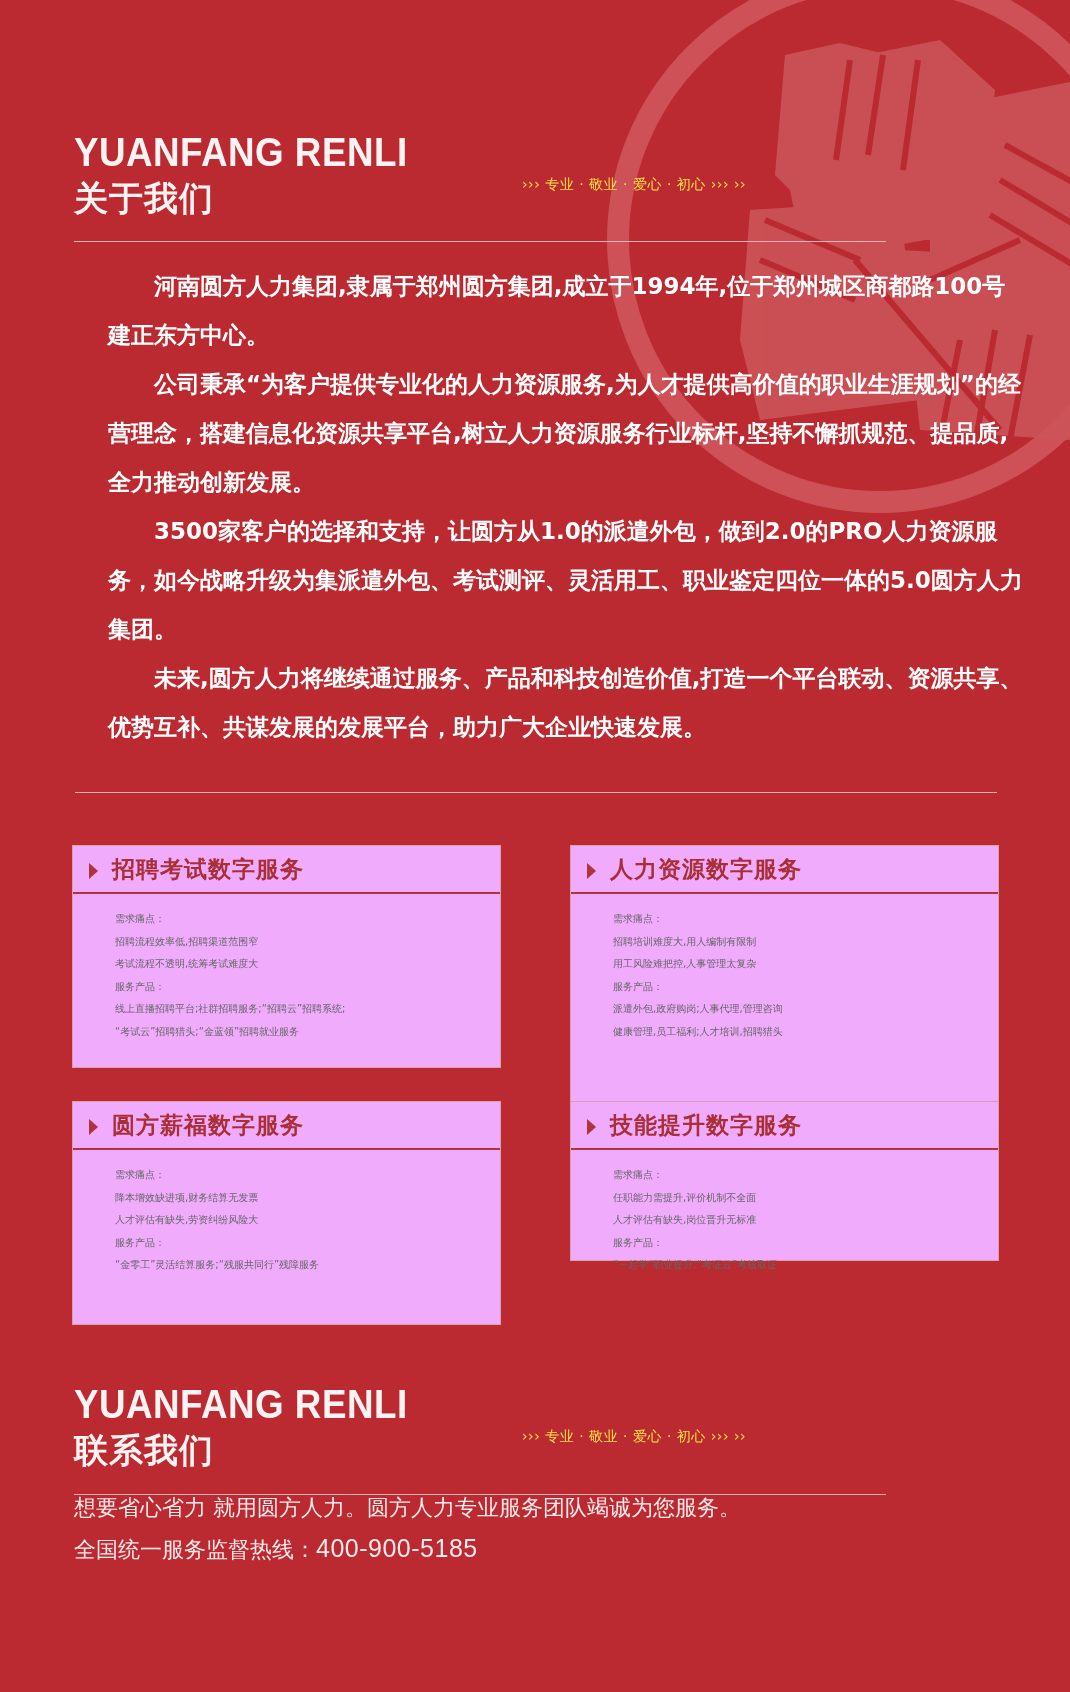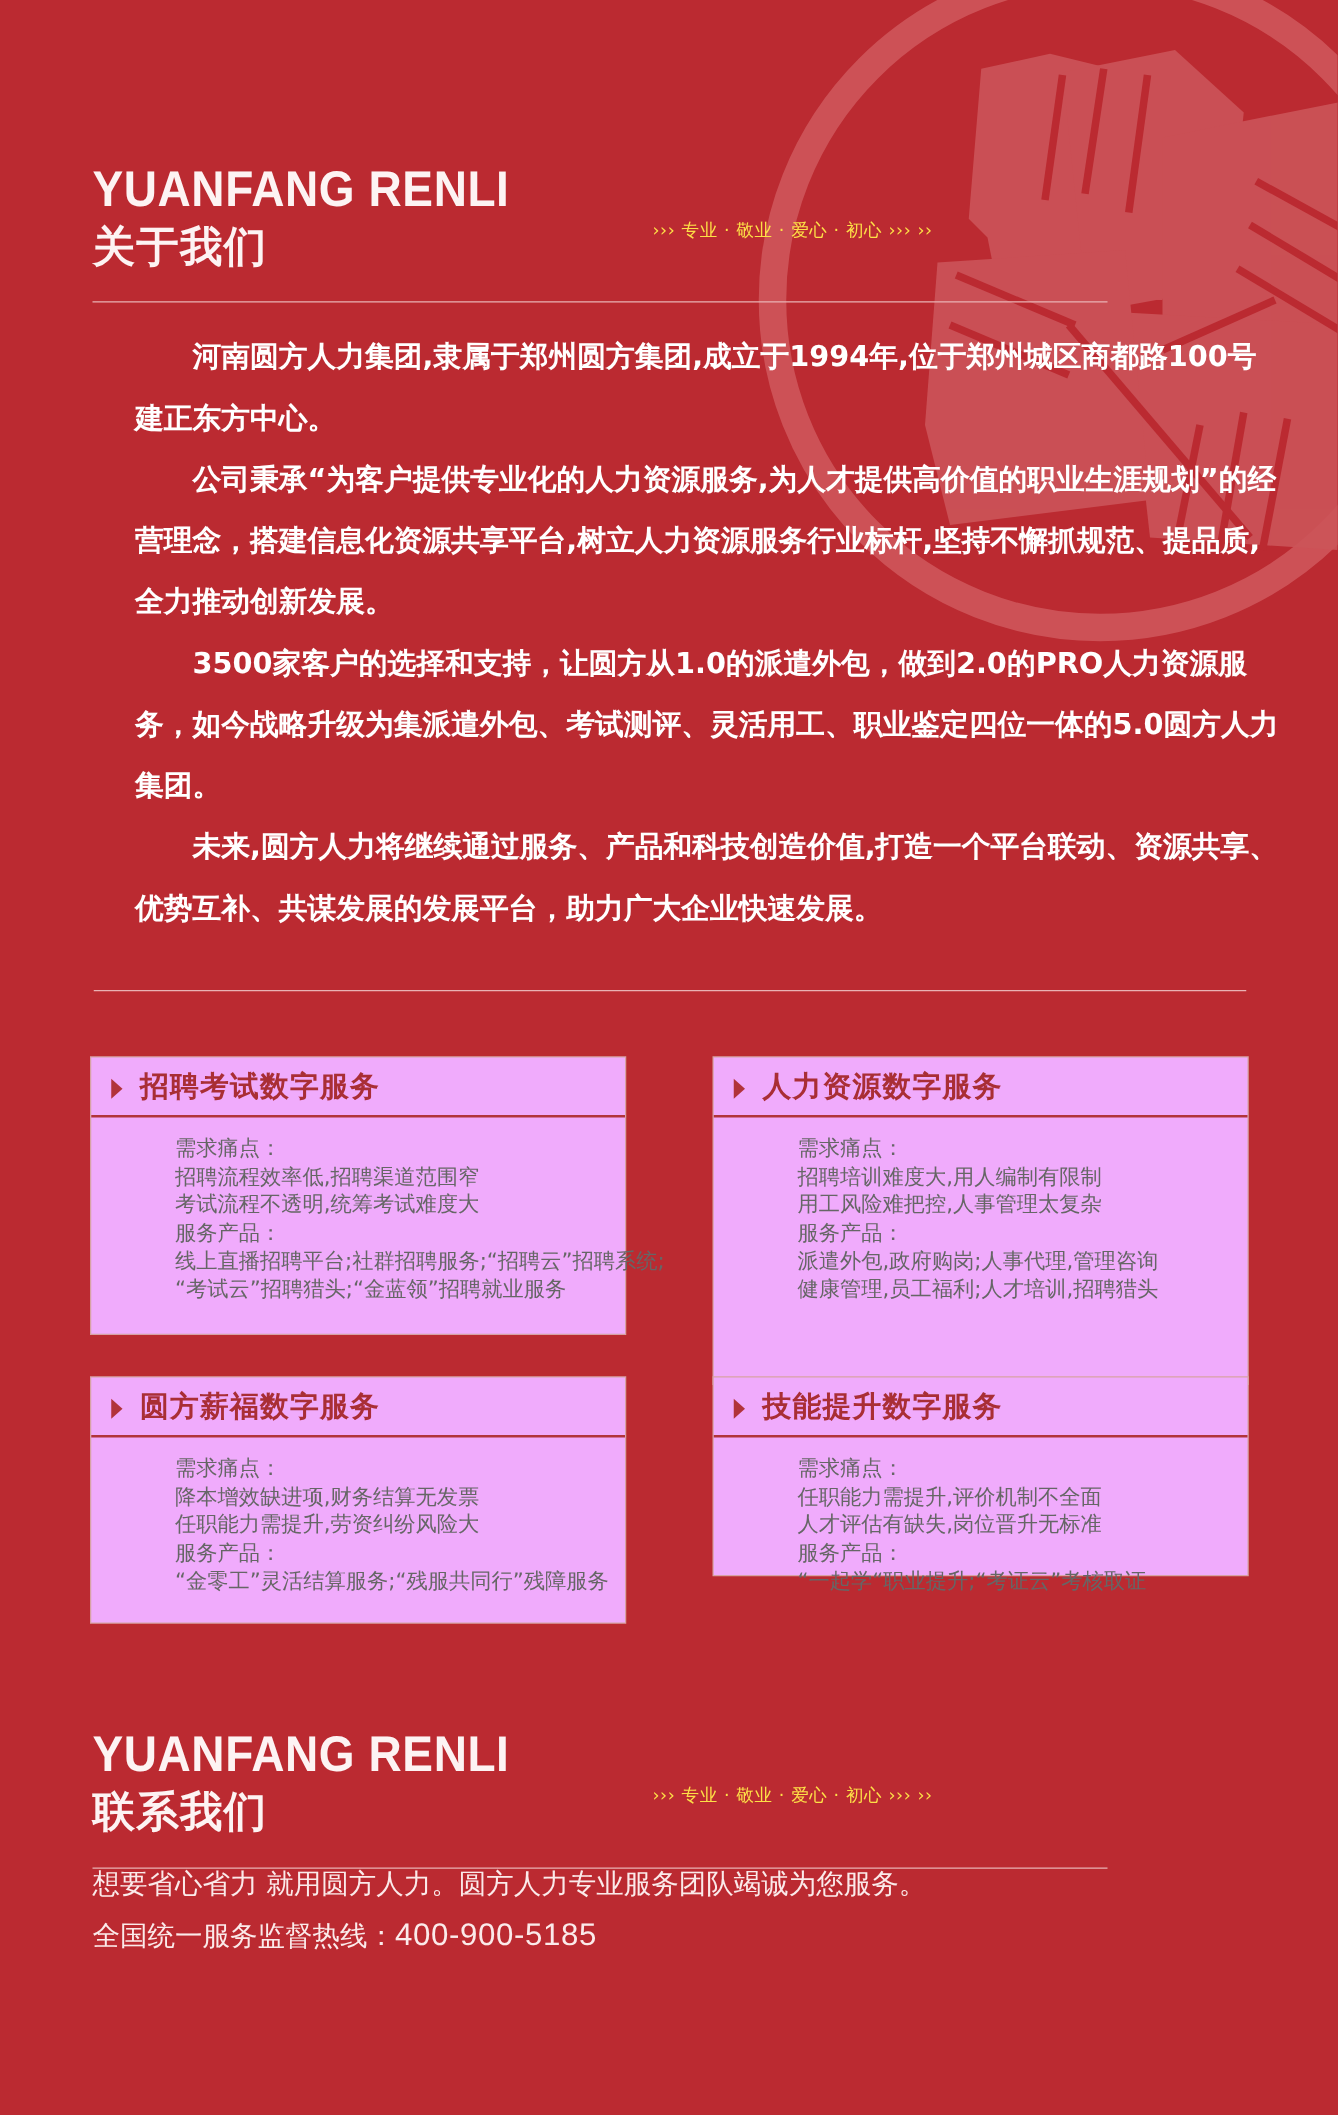--- a/index.html
+++ b/index.html
@@ -14,21 +14,21 @@
   .en-title { font-family: "Liberation Sans", sans-serif; font-size: 40px; font-weight: 700; letter-spacing: 0.5px; line-height: 44px; color: #fdf3f3; transform: scaleX(0.92); transform-origin: left; white-space: nowrap; }
   .cn-title { font-size: 34px; font-weight: 700; line-height: 44px; margin-top: 2px; color: #fdf3f3; letter-spacing: 1px; }
   .slogan { position: absolute; left: 522px; font-size: 14px; color: #fde047; white-space: nowrap; letter-spacing: 0.5px; }
   .rule { position: absolute; height: 1px; background: #e9b2b4; }
   .about { position: absolute; left: 76px; top: 262px; width: 920px; font-size: 23px; line-height: 49px; color: #fff; font-weight: 700; margin-left: 32px; }
   .about p { margin: 0; text-indent: 2em; }
   .card { position: absolute; width: 427px; background: #f0abfc; box-shadow: 0 0 0 1px #d7a2a4; }
   .card-head { height: 46px; border-bottom: 2px solid #b1343b; display: flex; align-items: center; padding-left: 16px; }
   .tri { width: 0; height: 0; border-top: 8px solid transparent; border-bottom: 8px solid transparent; border-left: 9px solid #b1333a; margin-right: 14px; margin-top: 4px; }
   .card-title { font-size: 23px; font-weight: 700; color: #a92e35; letter-spacing: 1px; }
-  .card-body { padding: 14px 0 0 67px; font-size: 17px; line-height: 22.5px; color: #666; }
+  .card-body { padding: 14px 0 0 42px; font-size: 10px; line-height: 22.5px; color: #666; }
   .card-body div { white-space: nowrap; }
   .contact { position: absolute; left: 74px; top: 1488px; font-size: 22px; line-height: 40px; color: #fbeaea; }
   .contact .phone-num { font-family: "Liberation Sans", sans-serif; font-size: 25px; letter-spacing: 0.5px; }
 </style>
 </head>
 <body>
 
 <svg class="watermark" viewBox="0 0 560 560">
   <g fill="none" stroke="#d0585d" stroke-width="22" opacity="0.85">
     <circle cx="280" cy="280" r="262"></circle>
@@ -96,29 +96,29 @@
   <div class="card-body">
     <div>需求痛点：</div>
     <div>招聘培训难度大,用人编制有限制</div>
     <div>用工风险难把控,人事管理太复杂</div>
     <div>服务产品：</div>
     <div>派遣外包,政府购岗;人事代理,管理咨询</div>
     <div>健康管理,员工福利;人才培训,招聘猎头</div>
   </div>
 </div>
 
-<div class="card" style="left:73px; top:1102px; height:196px;">
+<div class="card" style="left:73px; top:1102px; height:222px;">
   <div class="card-head">
     <span class="tri"></span>
     <span class="card-title">圆方薪福数字服务</span>
   </div>
   <div class="card-body">
     <div>需求痛点：</div>
     <div>降本增效缺进项,财务结算无发票</div>
-    <div>任职能力需提升,劳资纠纷风险大</div>
+    <div>人才评估有缺失,劳资纠纷风险大</div>
     <div>服务产品：</div>
     <div>“金零工”灵活结算服务;“残服共同行”残障服务</div>
   </div>
 </div>
 
 <div class="card" style="left:571px; top:1102px; height:158px;">
   <div class="card-head">
     <span class="tri"></span>
     <span class="card-title">技能提升数字服务</span>
   </div>

